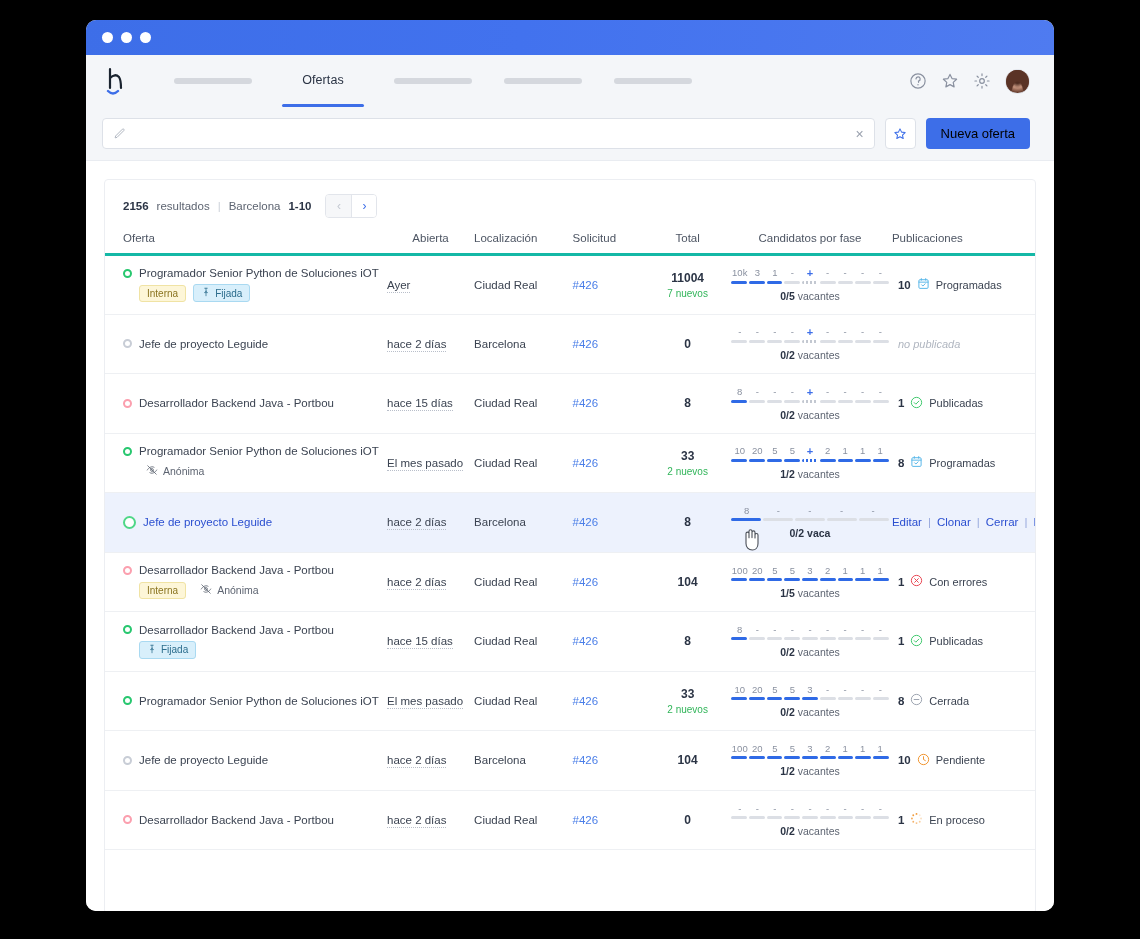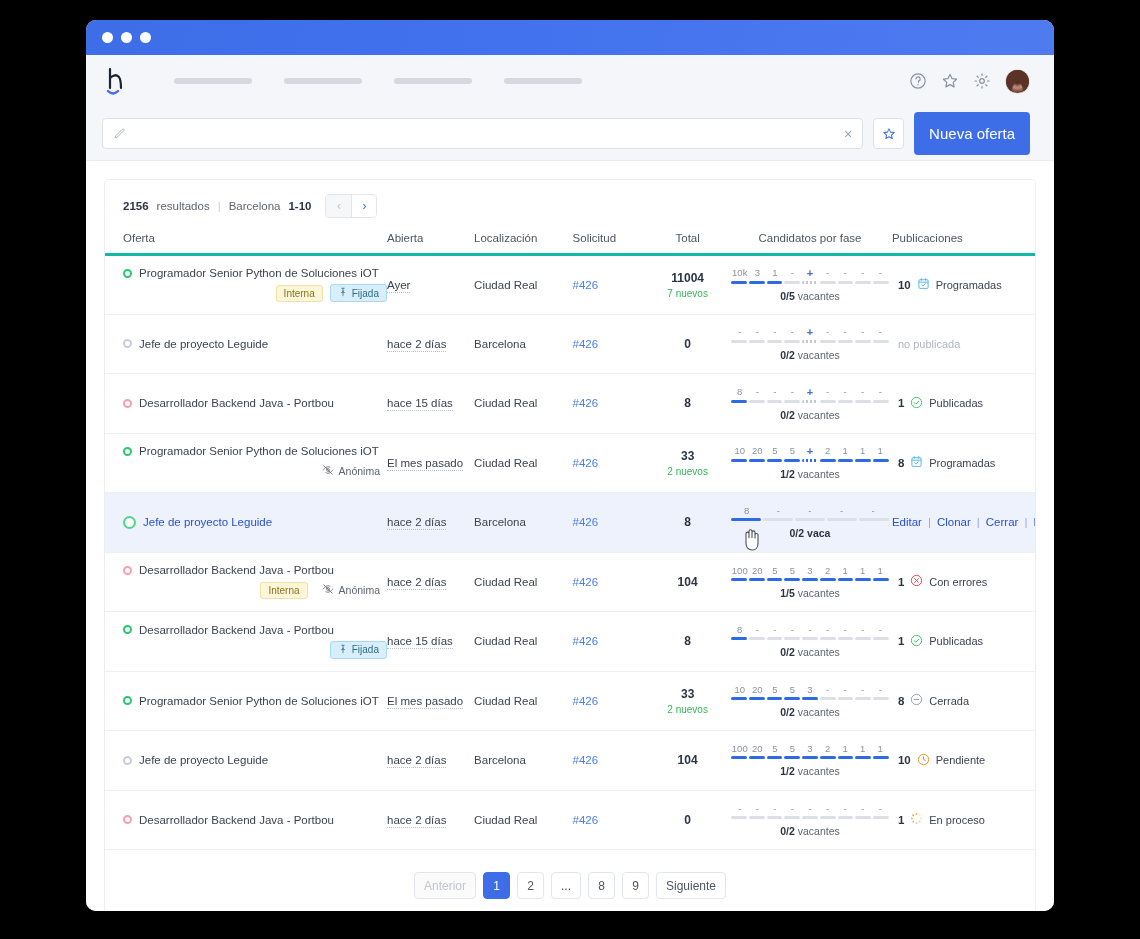--- a/index.html
+++ b/index.html
@@ -76,22 +76,22 @@
     flex: 1; border: none; outline: none; font-size: 12px;
     font-family: "Liberation Sans", sans-serif; color: #2b3445; background: transparent;
   }
   .clear-x { color: #9aa1ae; font-size: 14px; cursor: pointer; line-height: 1; }
   .star-btn {
     width: 31px; height: 31px; background: #fff; border: 1px solid #dde1e8;
     border-radius: 4px; display: flex; align-items: center; justify-content: center;
     color: #3d6ee8;
   }
   .new-btn {
-    height: 43px; background: #3d6ee8; color: #ffffff; border: none; border-radius: 4px;
-    padding: 0 15px; font-size: 15px; font-family: "Liberation Sans", sans-serif;
+    height: 31px; background: #3d6ee8; color: #000000; border: none; border-radius: 4px;
+    padding: 0 15px; font-size: 13px; font-family: "Liberation Sans", sans-serif;
     cursor: pointer; white-space: nowrap;
   }
 
   .content {
     background: #fff; padding: 0 0 0 0; height: 750px;
   }
   .card {
     margin: 18px 18px 0 18px; background: #fff;
     border: 1px solid #eceef2; border-radius: 4px;
     height: 735px; overflow: hidden;
@@ -110,41 +110,41 @@
   .pager-mini div.on { background: #fff; color: #3d6ee8; border-left: 1px solid #e2e5eb; }
 
   table { width: 100%; border-collapse: collapse; table-layout: fixed; }
   thead th {
     font-size: 11.5px; font-weight: normal; color: #4d5musk; color: #4d5563;
     text-align: left; padding: 4px 0 9px 0;
     border-bottom: 3px solid #14b8a6;
   }
   thead th.c { text-align: center; }
   th.col-oferta   { width: 272px; padding-left: 18px; }
-  th.col-abierta  { width: 84px; }
+  th.col-abierta  { width: 84px; text-align: center; }
   th.col-local    { width: 95px; }
   th.col-solic    { width: 72px; }
   th.col-total    { width: 78px; }
   th.col-fases    { width: 158px; }
   th.col-pub      { width: 138px; }
 
   tbody tr { border-bottom: 1px solid #eef0f3; height: 59.5px; }
   tbody tr.hovered { background: #edf2fd; }
   tbody tr:last-child { border-bottom: 1px solid #eef0f3; }
   td { font-size: 11.5px; color: #3b4351; vertical-align: middle; }
 
   .offer-cell { padding-left: 18px; }
   .offer-line { display: flex; align-items: center; gap: 7px; }
   .sdot { width: 9px; height: 9px; border-radius: 50%; border: 2px solid #28c76f; background: #fff; flex: none; }
   .sdot.grey { border-color: #c8cdd6; }
   .sdot.red  { border-color: #fb9fae; }
   .sdot.big  { width: 13px; height: 13px; border-color: #4fd787; }
   .offer-title { color: #3b4351; }
   .offer-title.link { color: #2b4fd0; }
-  .tags { display: flex; align-items: center; gap: 7px; margin: 5px 0 0 16px; justify-content: flex-end; }
+  .tags { display: flex; align-items: center; gap: 7px; margin: 5px 0 0 16px; }
   .tag {
     font-size: 10px; padding: 2px 7px; border-radius: 3px; display: inline-flex;
     align-items: center; gap: 4px;
   }
   .tag.interna { background: #fdf6d8; border: 1px solid #f0e3a4; color: #8a7420; }
   .tag.fijada  { background: #d8effb; border: 1px solid #a9d9f1; color: #2b6c8c; }
   .tag.anon    { color: #5d6471; font-size: 10.5px; gap: 5px; }
 
   .dashed {
     border-bottom: 1px dotted #b9bfca; padding-bottom: 1px;
@@ -168,21 +168,21 @@
   }
   .phase-bar i.dots.on {
     background: repeating-linear-gradient(to right,#2f6ae6 0 2px, transparent 2px 4px);
   }
   .vac { text-align: center; font-size: 10.5px; color: #5d6471; margin-top: 6px; }
   .vac b { color: #2b3445; font-weight: bold; text-align: center; }
 
   .pub-cell { display: flex; align-items: center; justify-content: flex-start; gap: 6px; padding-left: 6px; }
   .pub-count { font-weight: bold; color: #2b3445; font-size: 11.5px; }
   .pub-label { color: #3b4351; font-size: 11px; }
-  .pub-none { color: #b0b6c0; font-size: 11px; }
+  .pub-none { color: #b0b6c0; font-style: italic; font-size: 11px; }
 
   .actions { display: flex; align-items: center; gap: 6px; color: #2b4fd0; font-size: 11.5px; white-space: nowrap; }
   .actions span.pipe { color: #97a8dd; }
   .actions a { color: #2b4fd0; text-decoration: none; cursor: pointer; }
 
   .cursor { position: absolute; left: 657px; top: 508px; width: 18px; height: 24px; pointer-events: none; }
 
   .pagination {
     display: flex; justify-content: center; align-items: center; gap: 7px;
     margin-top: 22px;
@@ -211,20 +211,24 @@
       <svg width="28" height="30" viewBox="0 0 28 30">
         <path d="M6 3 L6 22" stroke="#1b2430" stroke-width="2.2" fill="none" stroke-linecap="round"></path>
         <path d="M6 12 Q11 7 15 11 Q17 14 17 22" stroke="#1b2430" stroke-width="2.2" fill="none" stroke-linecap="round"></path>
         <path d="M4 25 Q9 30 14 25" stroke="#3d6ee8" stroke-width="2.4" fill="none" stroke-linecap="round"></path>
       </svg>
     </div>
 
     <div class="navitems">
       <div class="navslot">
         <div class="navpill"></div>
+      </div>
+      <div class="navslot active">
+        <div class="navlabel">Ofertas</div>
+        <div class="navunderline"></div>
       </div>
       <div class="navslot">
         <div class="navpill"></div>
       </div>
       <div class="navslot">
         <div class="navpill"></div>
       </div>
       <div class="navslot">
         <div class="navpill"></div>
       </div>
@@ -834,29 +838,20 @@
                       <circle cx="3.6" cy="12" r="1.7" opacity=".8"></circle>
                       <circle cx="6" cy="6" r="1.7" opacity=".9"></circle>
                     </svg></span>
                   <span class="pub-label">En proceso</span>
                 </div>
               </td>
             </tr>
           </tbody>
       </table>
 
-      <div class="pagination">
-        <div class="pg disabled">Anterior</div>
-        <div class="pg active">1</div>
-        <div class="pg">2</div>
-        <div class="pg">...</div>
-        <div class="pg">8</div>
-        <div class="pg">9</div>
-        <div class="pg">Siguiente</div>
-      </div>
 
     </div>
   </div>
 
   <svg class="cursor" viewBox="0 0 18 24">
     <path d="M3 13V5.6a1.5 1.5 0 0 1 3 0v4.2V3.2a1.5 1.5 0 0 1 3 0v6.4V4.4a1.5 1.5 0 0 1 3 0v5.6V7a1.5 1.5 0 0 1 3 0v8.4c0 4-2.3 6.6-5.6 6.6C5.4 22 3 19.2 3 15.4z" fill="#fff" stroke="#4a4f58" stroke-width="1.1" stroke-linejoin="round"></path>
   </svg>
 
 </div>
 

